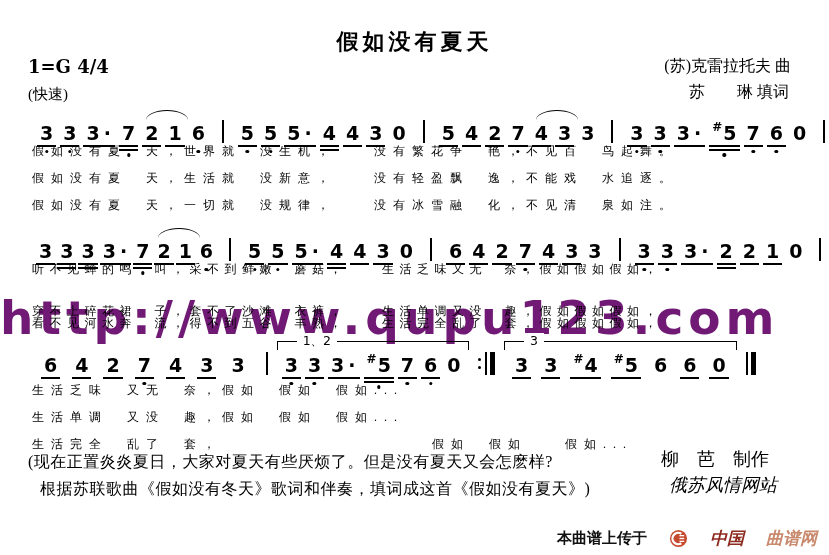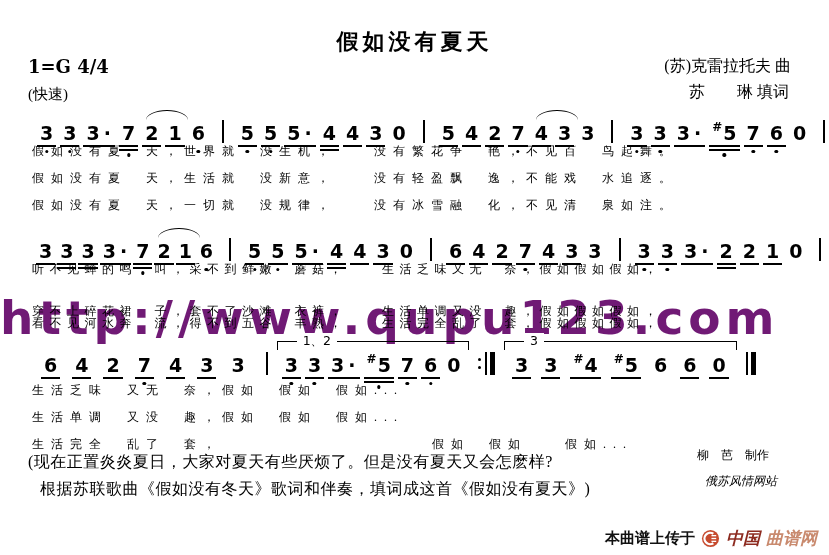--- a/index.html
+++ b/index.html
@@ -46,24 +46,24 @@
   
   .lyr{position:absolute;left:32px;white-space:pre;font-size:12px;letter-spacing:7px;z-index:1;}
   .lyr.tight{letter-spacing:5.5px;}
   #l1r1{top:143px;} #l1r2{top:170px;} #l1r3{top:197px;}
   #l2r1{top:261px;} #l2r2{top:303px;} #l2r3{top:315px;}
   #l3r1{top:382px;} #l3r2{top:409px;} #l3r3{top:436px;}
   #l3r3b{top:436px;left:432px;}
   
   .fnote{position:absolute;left:28px;font-size:16px;letter-spacing:0.5px;z-index:1;}
   #fn1{top:452px;} #fn2{top:479px;left:40px;}
-  .credit{position:absolute;right:52px;font-size:12px;text-align:center;white-space:pre;z-index:1;}
+  .credit{position:absolute;right:52px;font-size:18px;text-align:center;white-space:pre;z-index:1;}
   #cr1{top:447px;right:60px;} #cr2{top:473px;font-style:italic;} #cr3{top:499px;right:58px;}
   
-  #sitebar{position:absolute;right:12px;bottom:5px;display:flex;align-items:center;gap:6px;z-index:1;}
+  #sitebar{position:absolute;right:12px;bottom:5px;display:flex;align-items:center;gap:22px;z-index:1;}
   #upload-text{font-size:15px;font-weight:bold;color:#111;}
   #site-name-dark{font-size:17px;font-weight:bold;font-style:italic;}
   #site-name-light{font-size:17px;font-weight:bold;font-style:italic;}
 </style>
 </head>
 <body>
 
 <div id="sheet">
 
   <div id="watermark">http://www.qupu123.com</div>

